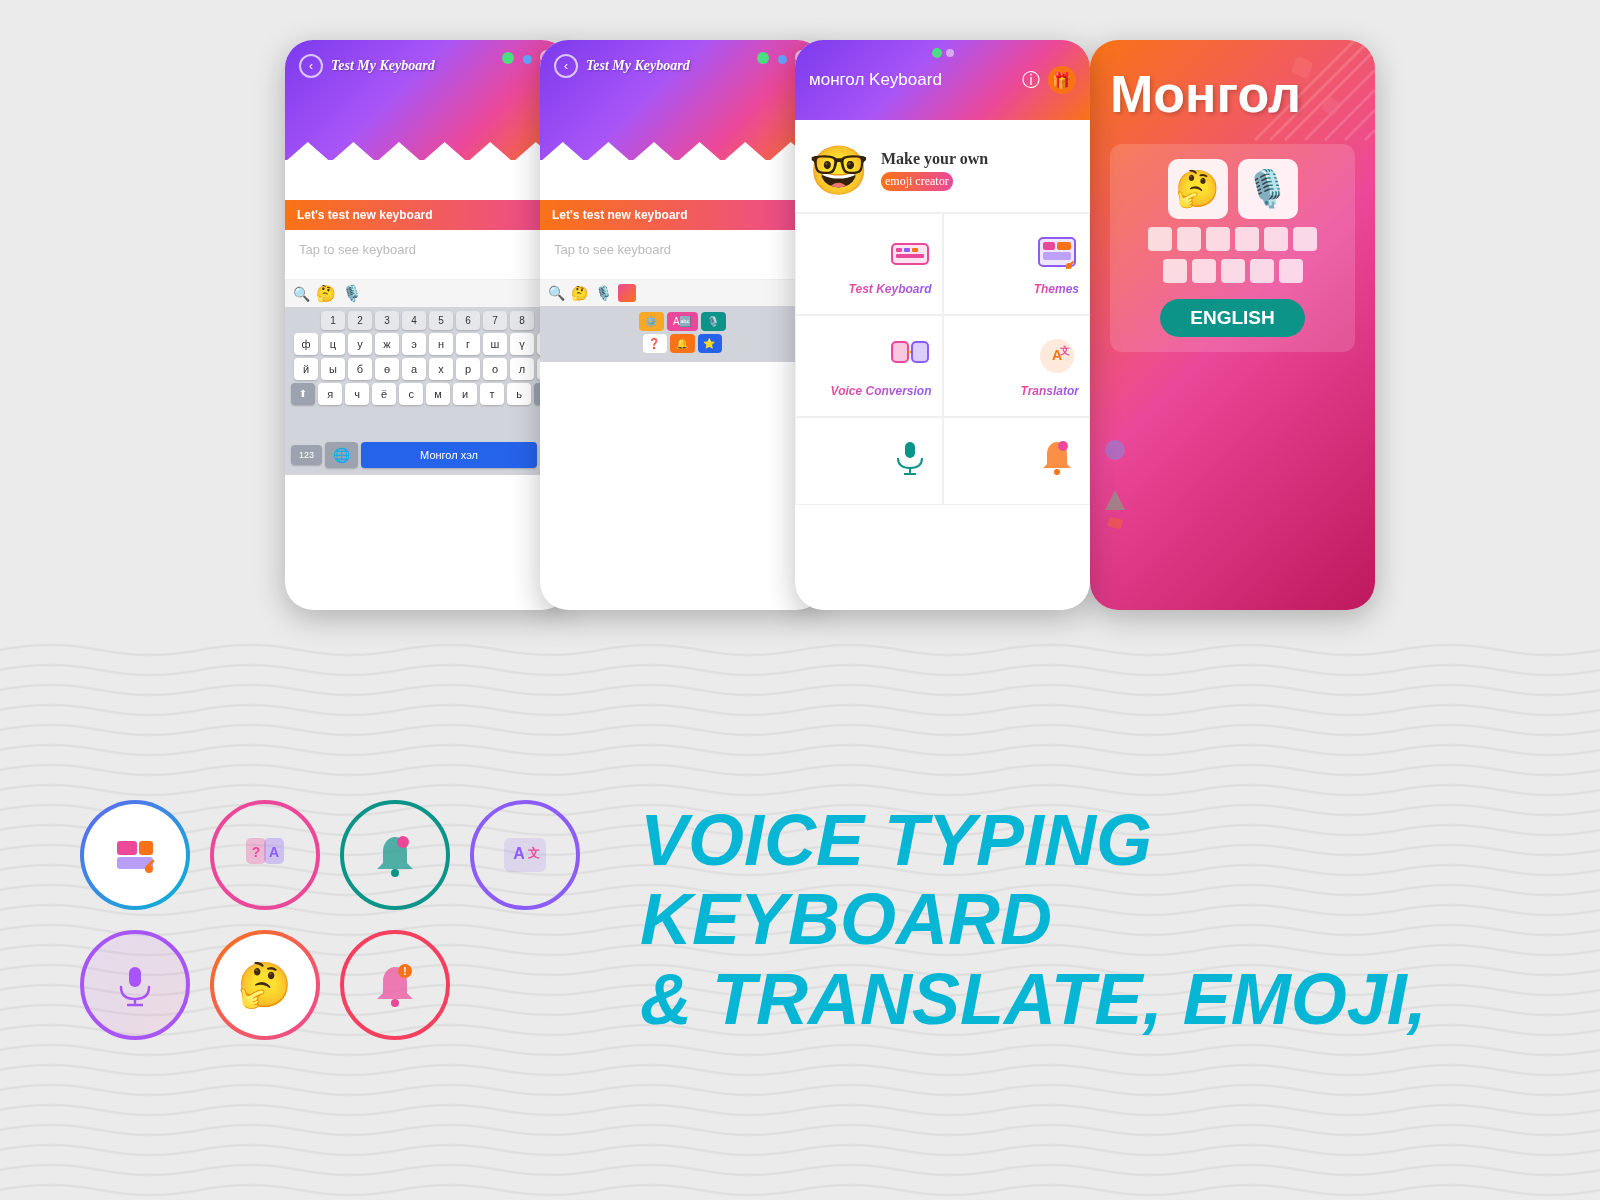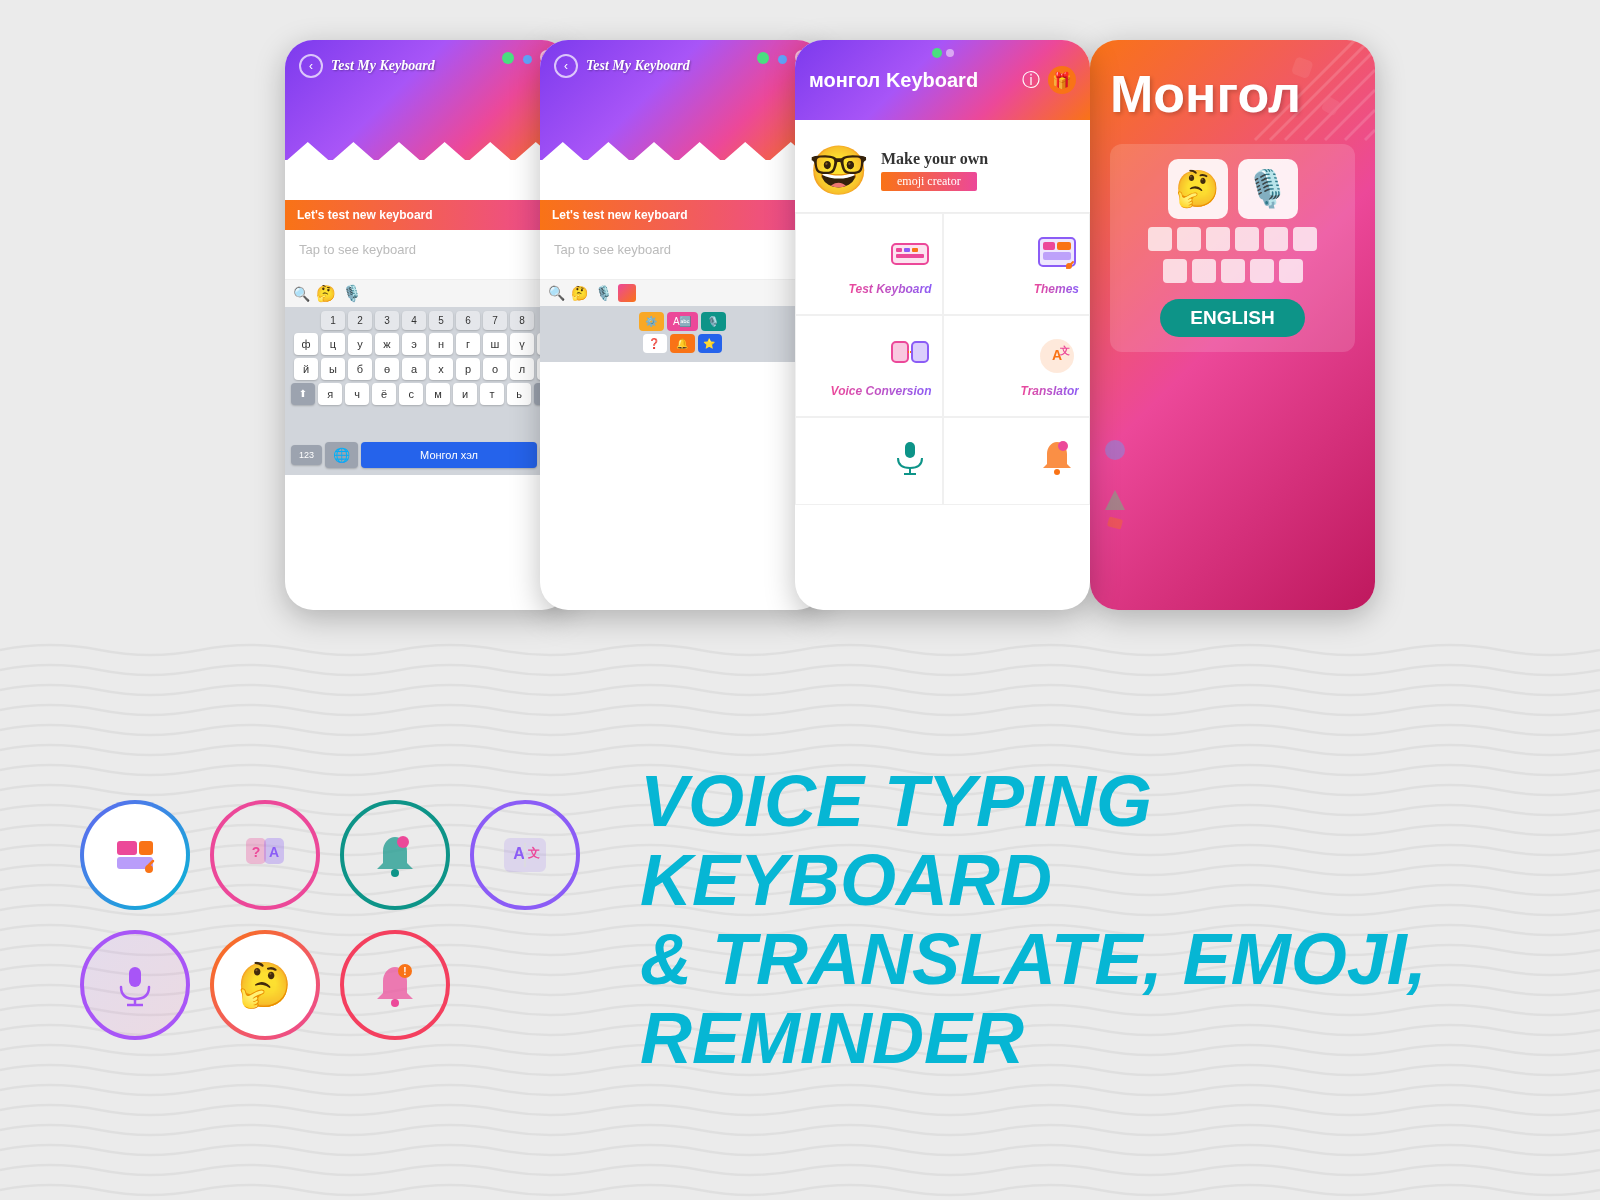--- a/index.html
+++ b/index.html
@@ -216,22 +216,22 @@
     .creator-text .make {
       font-size: 16px;
       font-weight: bold;
       color: #333;
     }
 
     .creator-text .emoji-creator-label {
       background: linear-gradient(90deg, #f97316, #ec4899);
       color: white;
       font-size: 12px;
-      padding: 2px 16px;
-      border-radius: 2px;
+      padding: 2px 4px;
+      border-radius: 9px;
       display: inline-block;
       margin-top: 4px;
     }
 
     .menu-grid {
       display: grid;
       grid-template-columns: 1fr 1fr;
       gap: 0;
       padding: 0;
     }
@@ -532,21 +532,21 @@
             <span style="background:white;border-radius:4px;padding:4px 6px;font-size:10px;color:#555;">❓</span>
             <span style="background:#f97316;color:white;border-radius:4px;padding:4px 6px;font-size:10px;">🔔</span>
             <span style="background:#2563eb;color:white;border-radius:4px;padding:4px 6px;font-size:10px;">⭐</span>
           </div>
         </div>
       </div>
     </div>
 
     <div class="phone" style="width:295px;">
       <div class="phone3-header">
-        <span style="color:white;font-size:20px;font-weight:bold;">монгол Keyboard</span>
+        <span style="color:white;font-size:17px;font-weight:normal;">монгол Keyboard</span>
         <div style="display:flex;gap:8px;align-items:center;">
           <span style="color:white;font-size:18px;">ⓘ</span>
           <span style="background:#f97316;border-radius:50%;width:28px;height:28px;display:flex;align-items:center;justify-content:center;font-size:16px;">🎁</span>
         </div>
         <div style="position:absolute;top:8px;left:50%;transform:translateX(-50%);display:flex;gap:4px;">
           <span style="width:10px;height:10px;border-radius:50%;background:#4ade80;display:inline-block;"></span>
           <span style="width:8px;height:8px;border-radius:50%;background:rgba(255,255,255,0.5);display:inline-block;margin-top:1px;"></span>
         </div>
       </div>
 
@@ -746,18 +746,17 @@
             <circle cx="36" cy="12" r="7" fill="#f97316"></circle>
             <text x="36" y="16" text-anchor="middle" fill="white" font-size="10" font-weight="bold">!</text>
           </svg>
         </div>
       </div>
     </div>
 
     <div class="text-section">
       <div class="big-tagline">VOICE TYPING KEYBOARD</div>
       <div class="big-tagline">&amp; TRANSLATE, EMOJI,</div>
-      <div class="big-tagline">REMINDER</div>
     </div>
 
   </div>
 
 </div>
 
 </body></html>

